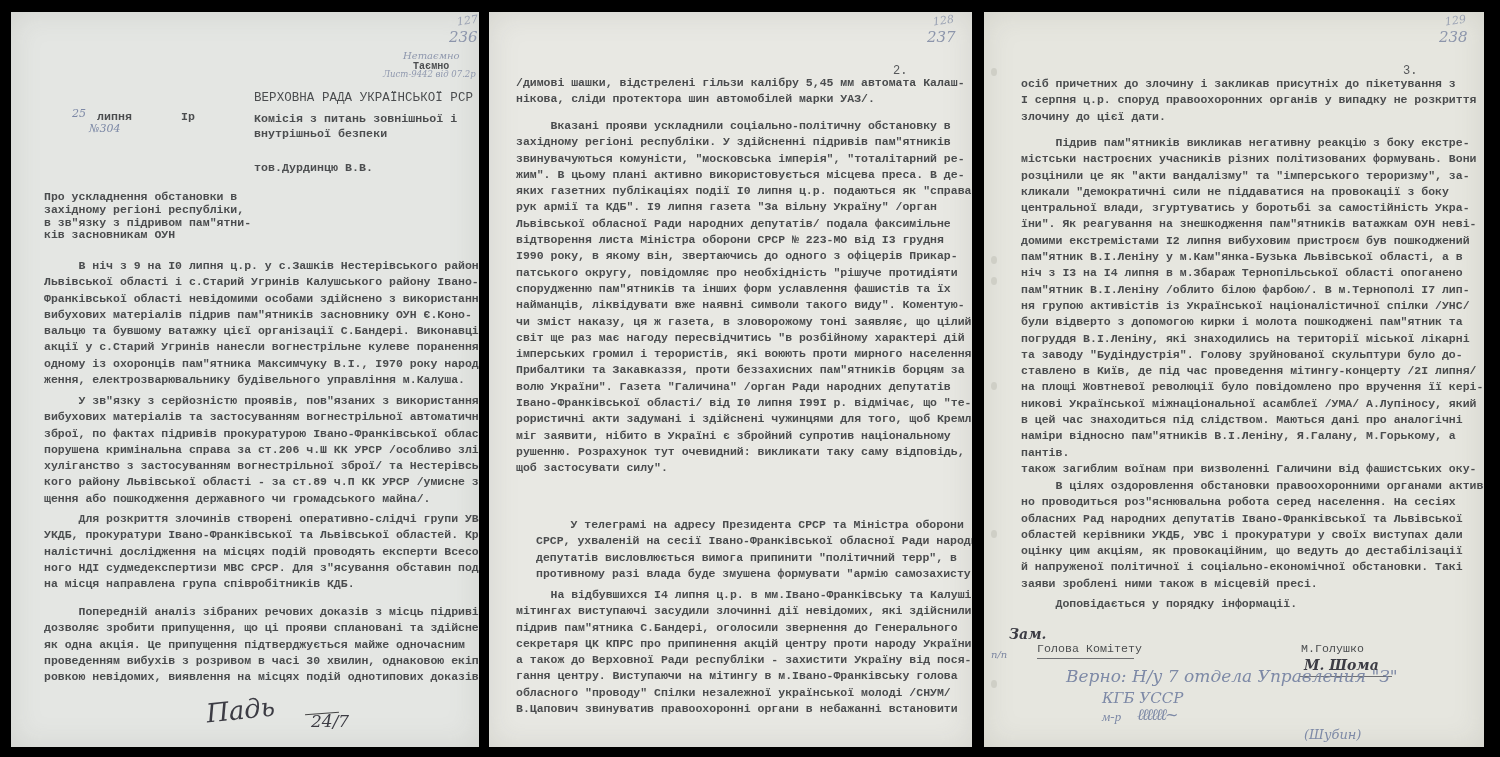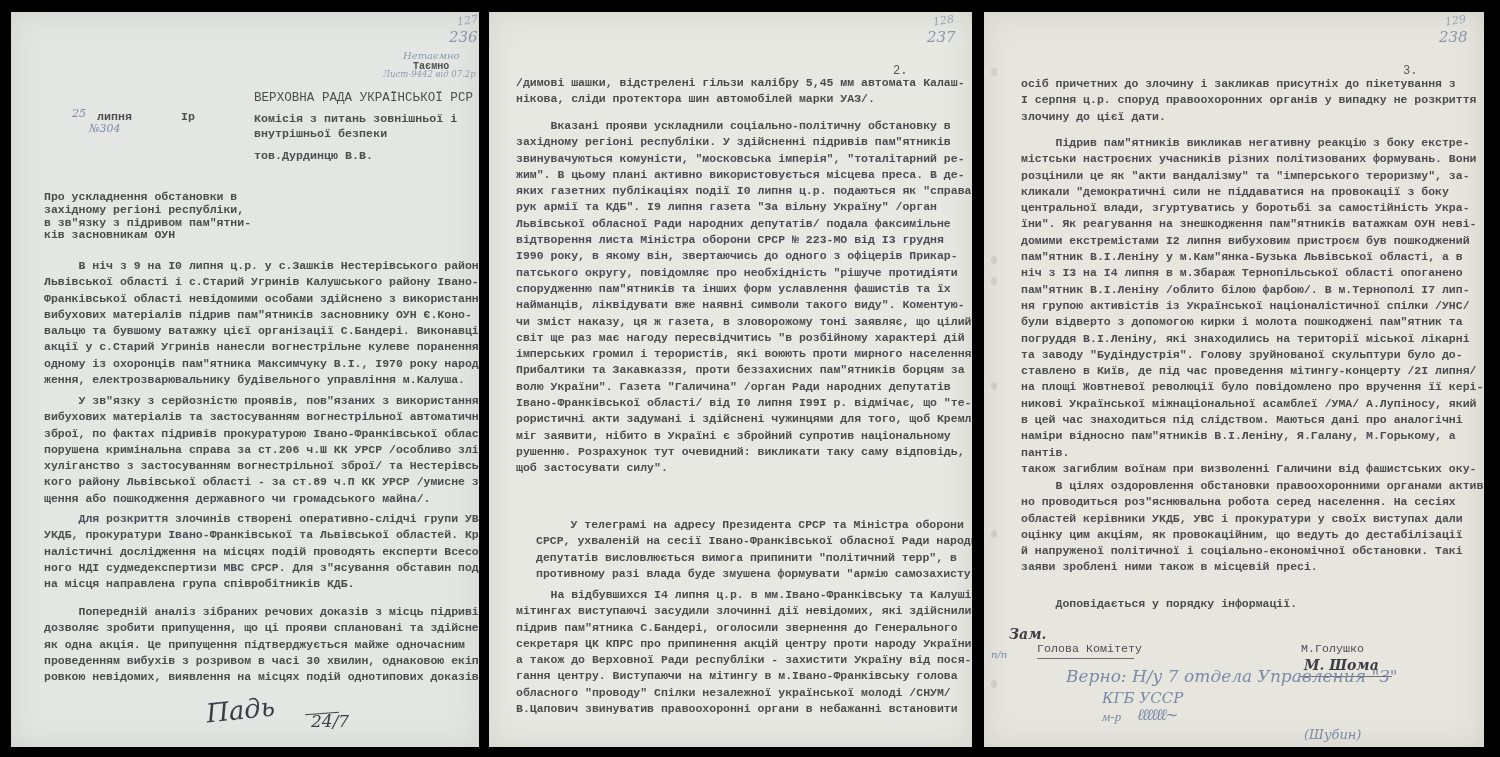--- a/index.html
+++ b/index.html
@@ -32,21 +32,21 @@
 <div class="page" id="page1">
   <div class="hand" style="left:446px;top:2px;font-size:11px;transform:rotate(-8deg);color:#9aa2b3;">127</div>
   <div class="hand" style="left:438px;top:16px;font-size:15px;color:#8c95ab;">236</div>
   <div class="hand" style="left:392px;top:38px;font-size:10px;color:#8f98ae;">Нетаємно</div>
   <div class="t" style="left:402px;top:47px;font-size:10px;">Таємно</div>
   <div class="hand" style="left:372px;top:57px;font-size:8.5px;color:#8f98ae;">Лист-9442 від 07.2р</div>
 
   <div class="t" style="left:243px;top:78px;font-weight:normal;font-size:12.5px;">ВЕРХОВНА РАДА УКРАЇНСЬКОЇ РСР</div>
   <div class="t" style="left:243px;top:99px;">Комісія з питань зовнішньої і</div>
   <div class="t" style="left:243px;top:114px;">внутрішньої безпеки</div>
-  <div class="t" style="left:243px;top:136px;">тов.Дурдинцю В.В.</div>
+  <div class="t" style="left:243px;top:148px;">тов.Дурдинцю В.В.</div>
 
   <div class="hand" style="left:61px;top:95px;font-size:11px;">25</div>
   <div class="t" style="left:86px;top:97px;">липня</div>
   <div class="t" style="left:170px;top:97px;">Iр</div>
   <div class="hand" style="left:78px;top:110px;font-size:11px;">№304</div>
 
   <div class="para" style="left:33px;top:179px;line-height:12.8px;">
     <div>Про ускладнення обстановки в</div>
     <div>західному регіоні республіки,</div>
     <div>в зв"язку з підривом пам"ятни-</div>
@@ -179,20 +179,21 @@
       <div>на площі Жовтневої революції було повідомлено про вручення її кері-</div>
     <div>никові Української міжнаціональної асамблеї /УМА/ А.Лупіносу, який</div>
       <div>в цей час знаходиться під слідством. Маються дані про аналогічні</div>
     <div>наміри відносно пам"ятників В.І.Леніну, Я.Галану, М.Горькому, а</div>
       <div>пантів.</div>
     <div>також загиблим воїнам при визволенні Галичини від фашистських оку-</div>
   </div>
   <div class="para" style="left:37px;top:466px;">
     <div>     В цілях оздоровлення обстановки правоохоронними органами актив-</div>
       <div>но проводиться роз"яснювальна робота серед населення. На сесіях</div>
+    <div>обласних Рад народних депутатів Івано-Франківської та Львівської</div>
       <div>областей керівники УКДБ, УВС і прокуратури у своїх виступах дали</div>
     <div>оцінку цим акціям, як провокаційним, що ведуть до дестабілізації</div>
       <div>й напруженої політичної і соціально-економічної обстановки. Такі</div>
     <div>заяви зроблені ними також в місцевій пресі.</div>
   </div>
   <div class="para" style="left:37px;top:584px;">
     <div>     Доповідається у порядку інформації.</div>
   </div>
 
   <div class="hand dark" style="left:8px;top:614px;font-size:14px;font-weight:bold;margin-left:17px;">Зам.</div>

